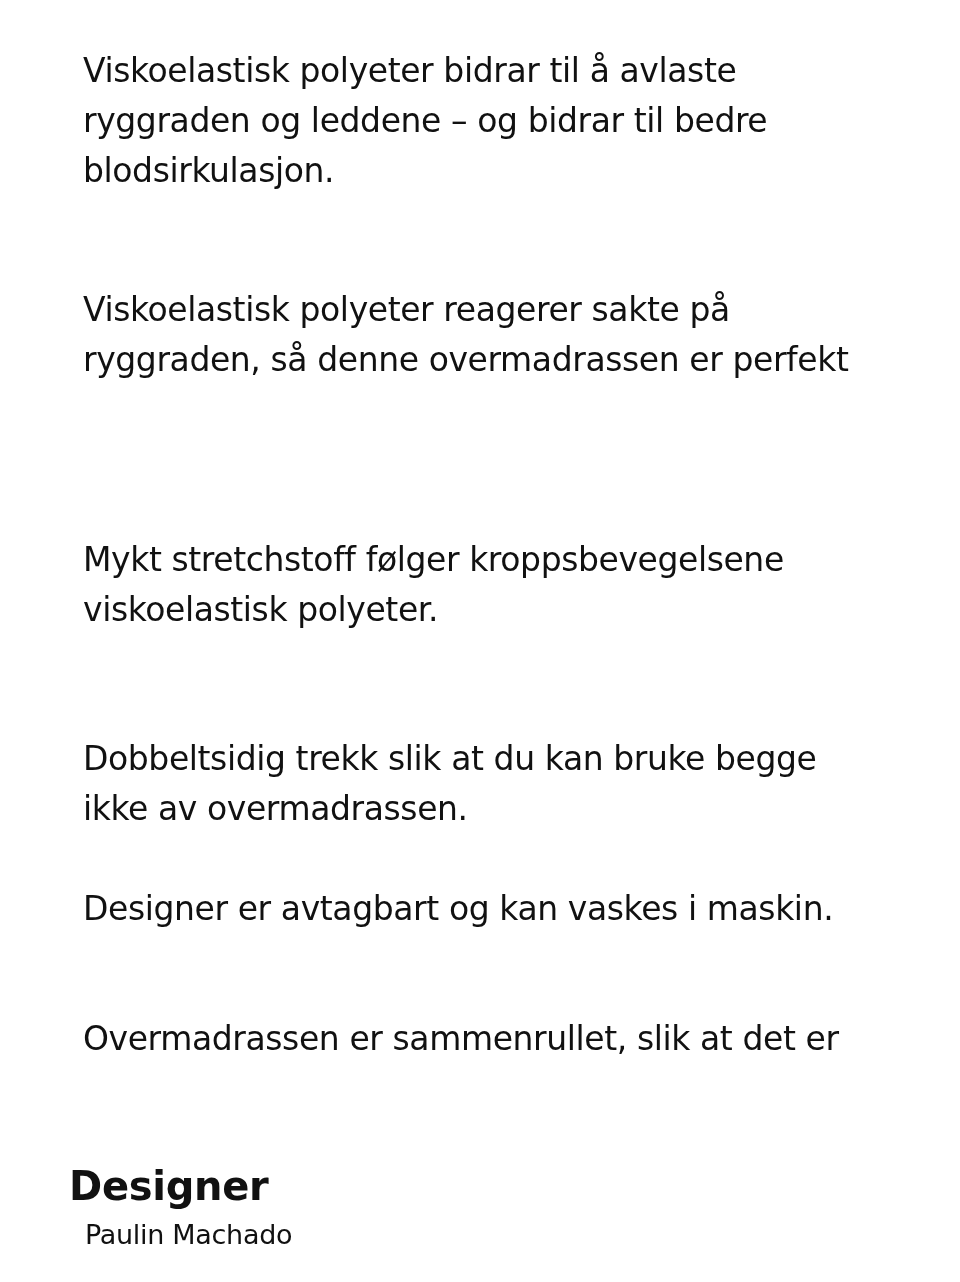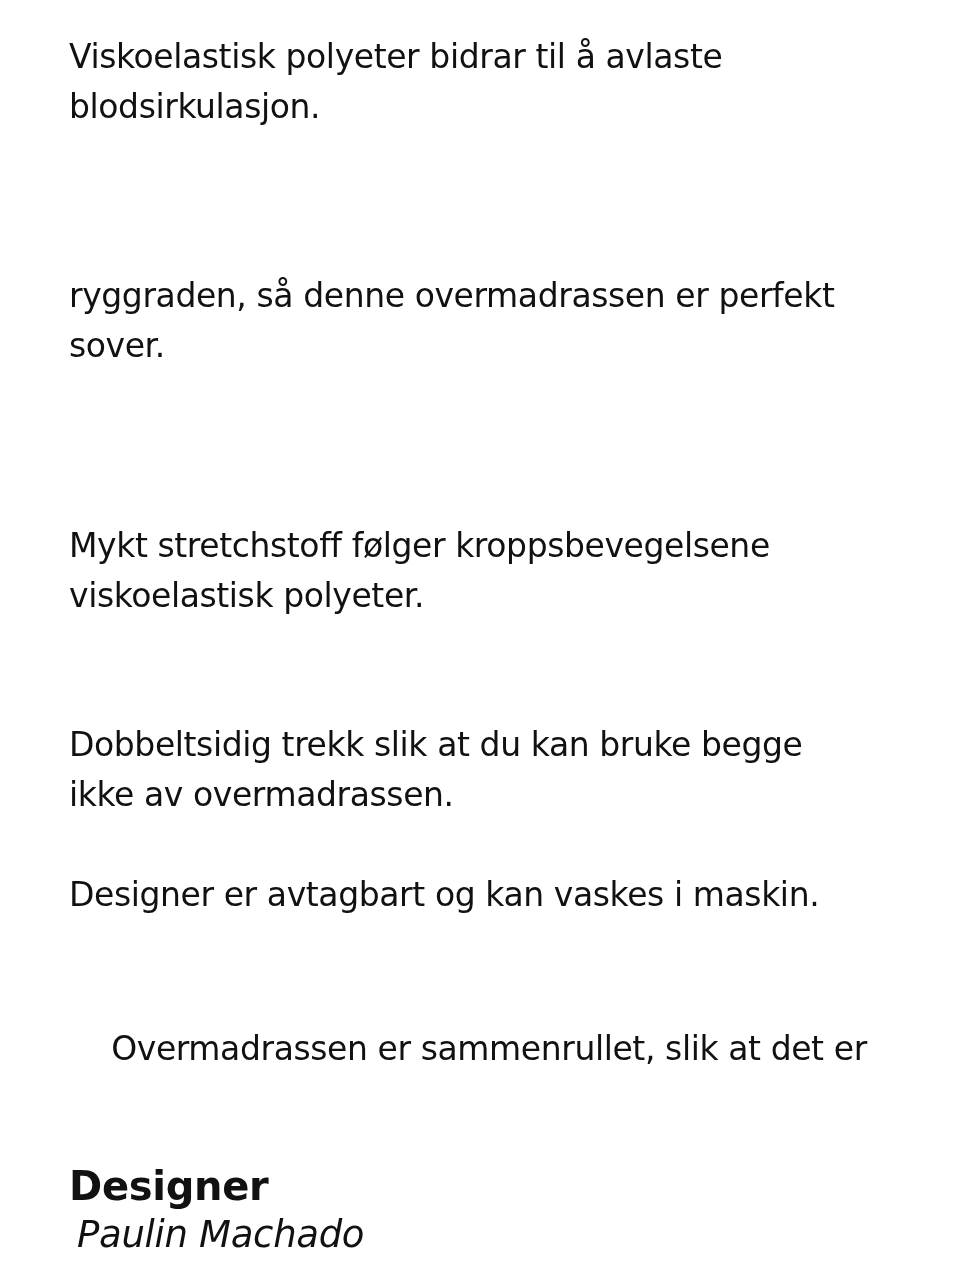--- a/index.html
+++ b/index.html
@@ -18,77 +18,77 @@
     .content {
       position: absolute;
       left: 69px;
       top: 0;
       width: 840px;
     }
     .para {
       position: absolute;
       left: 0;
       width: 840px;
-      margin: 0;
+      margin: 14px;
       font-size: 33px;
       line-height: 50px;
       letter-spacing: -0.4px;
       font-weight: 400;
       white-space: nowrap;
     }
     .line { display: block; }
     .designer-label {
       position: absolute;
       left: 0;
       margin: 0;
       font-size: 40px;
       line-height: 50px;
       font-weight: 700;
       letter-spacing: -0.3px;
     }
     .designer-name {
       position: absolute;
-      left: 8px;
+      left: 16px;
       margin: 0;
-      font-size: 37px;
+      font-size: 27px;
       line-height: 50px;
       font-weight: 400;
       letter-spacing: -0.3px;
-      font-style: italic;
     }
   </style>
 </head>
 <body>
 
 <div class="content">
 
   <p class="para" style="top:32px;">
     <span class="line">Viskoelastisk polyeter bidrar til å avlaste</span>
+    <span class="line">ryggraden og leddene – og bidrar til bedre</span>
     <span class="line">blodsirkulasjon.</span>
   </p>
 
   <p class="para" style="top:271px;">
+    <span class="line">Viskoelastisk polyeter reagerer sakte på</span>
     <span class="line">ryggraden, så denne overmadrassen er perfekt</span>
-    <span class="line">sover.</span>
   </p>
 
   <p class="para" style="top:521px;">
     <span class="line">Mykt stretchstoff følger kroppsbevegelsene</span>
     <span class="line">viskoelastisk polyeter.</span>
   </p>
 
   <p class="para" style="top:720px;">
     <span class="line">Dobbeltsidig trekk slik at du kan bruke begge</span>
     <span class="line">ikke av overmadrassen.</span>
   </p>
 
   <p class="para" style="top:870px;">
     <span class="line">Designer er avtagbart og kan vaskes i maskin.</span>
   </p>
 
-  <p class="para" style="top:1024px;text-align:center;">
+  <p class="para" style="top:1000px;">
     <span class="line">Overmadrassen er sammenrullet, slik at det er</span>
   </p>
 
   <h3 class="designer-label" style="top:1161px;">Designer</h3>
   <p class="designer-name" style="top:1210px;">Paulin Machado</p>
 
 </div>
 
 </body></html>

